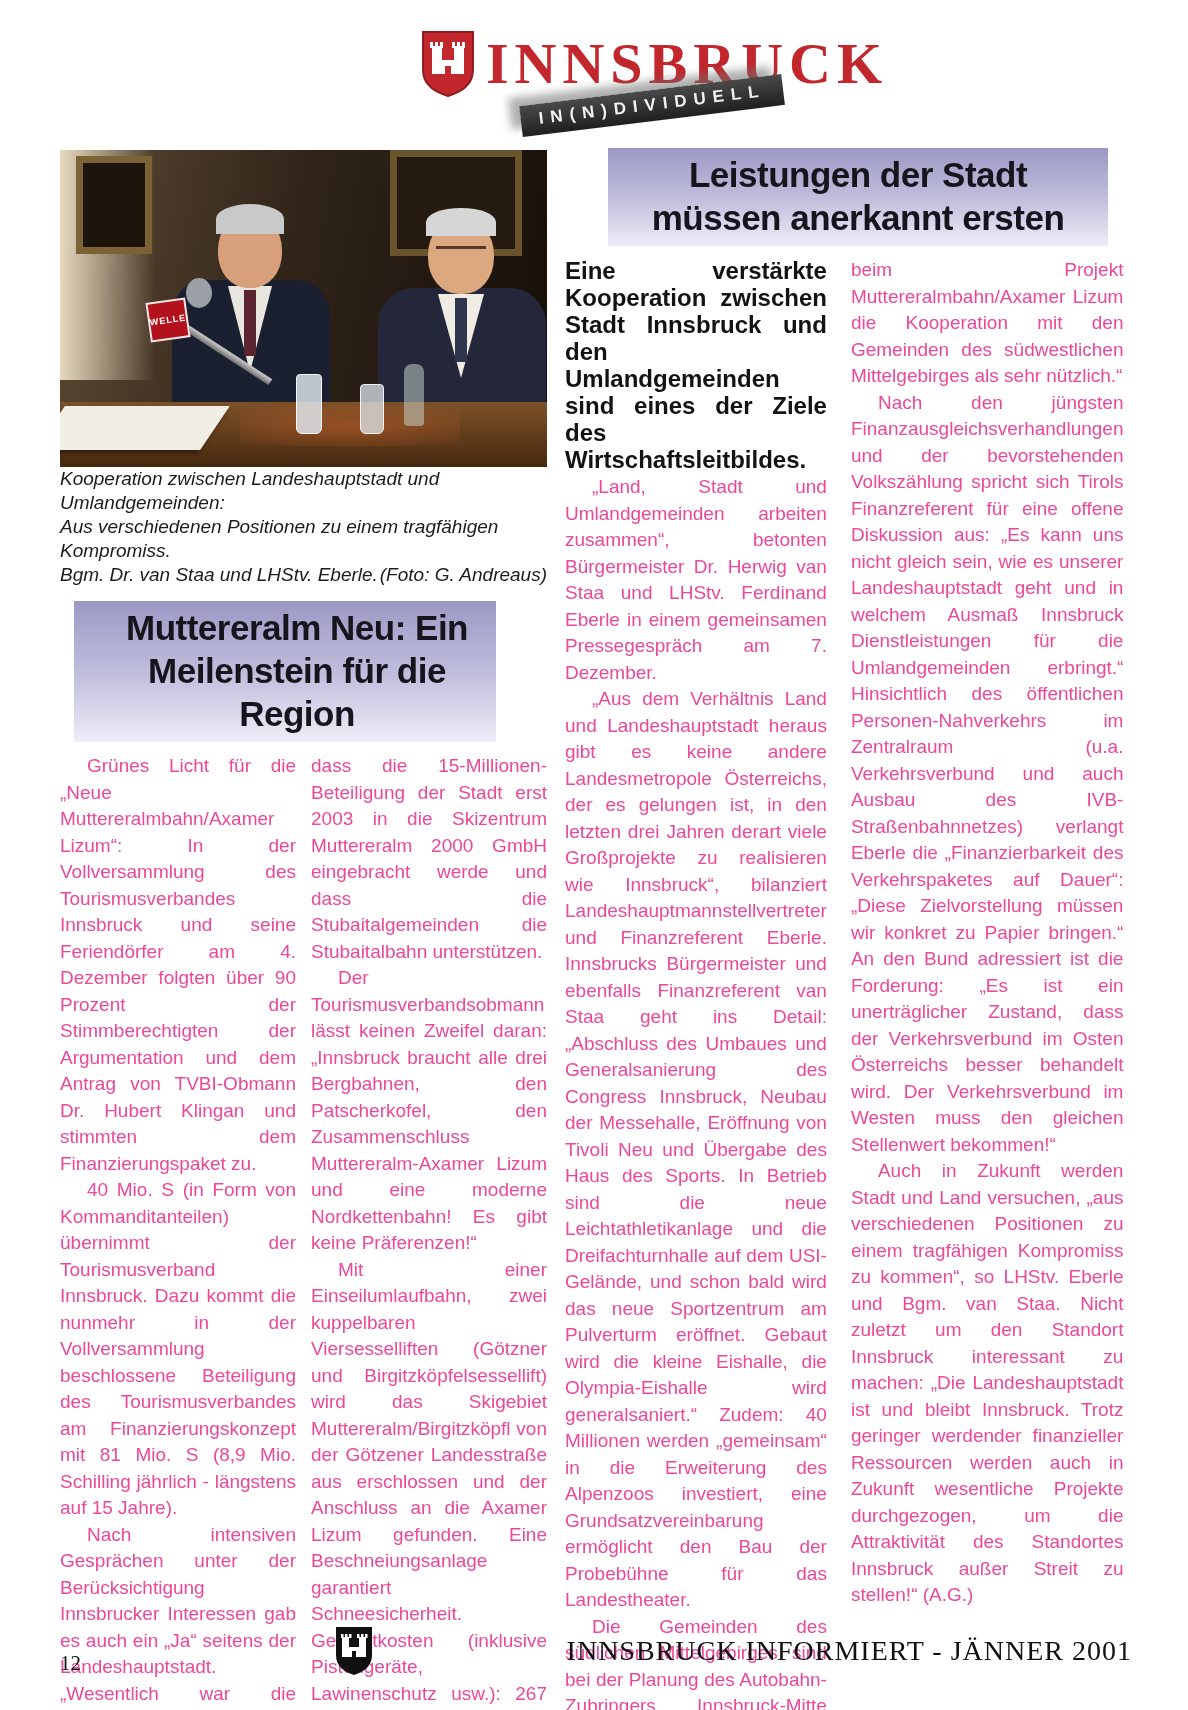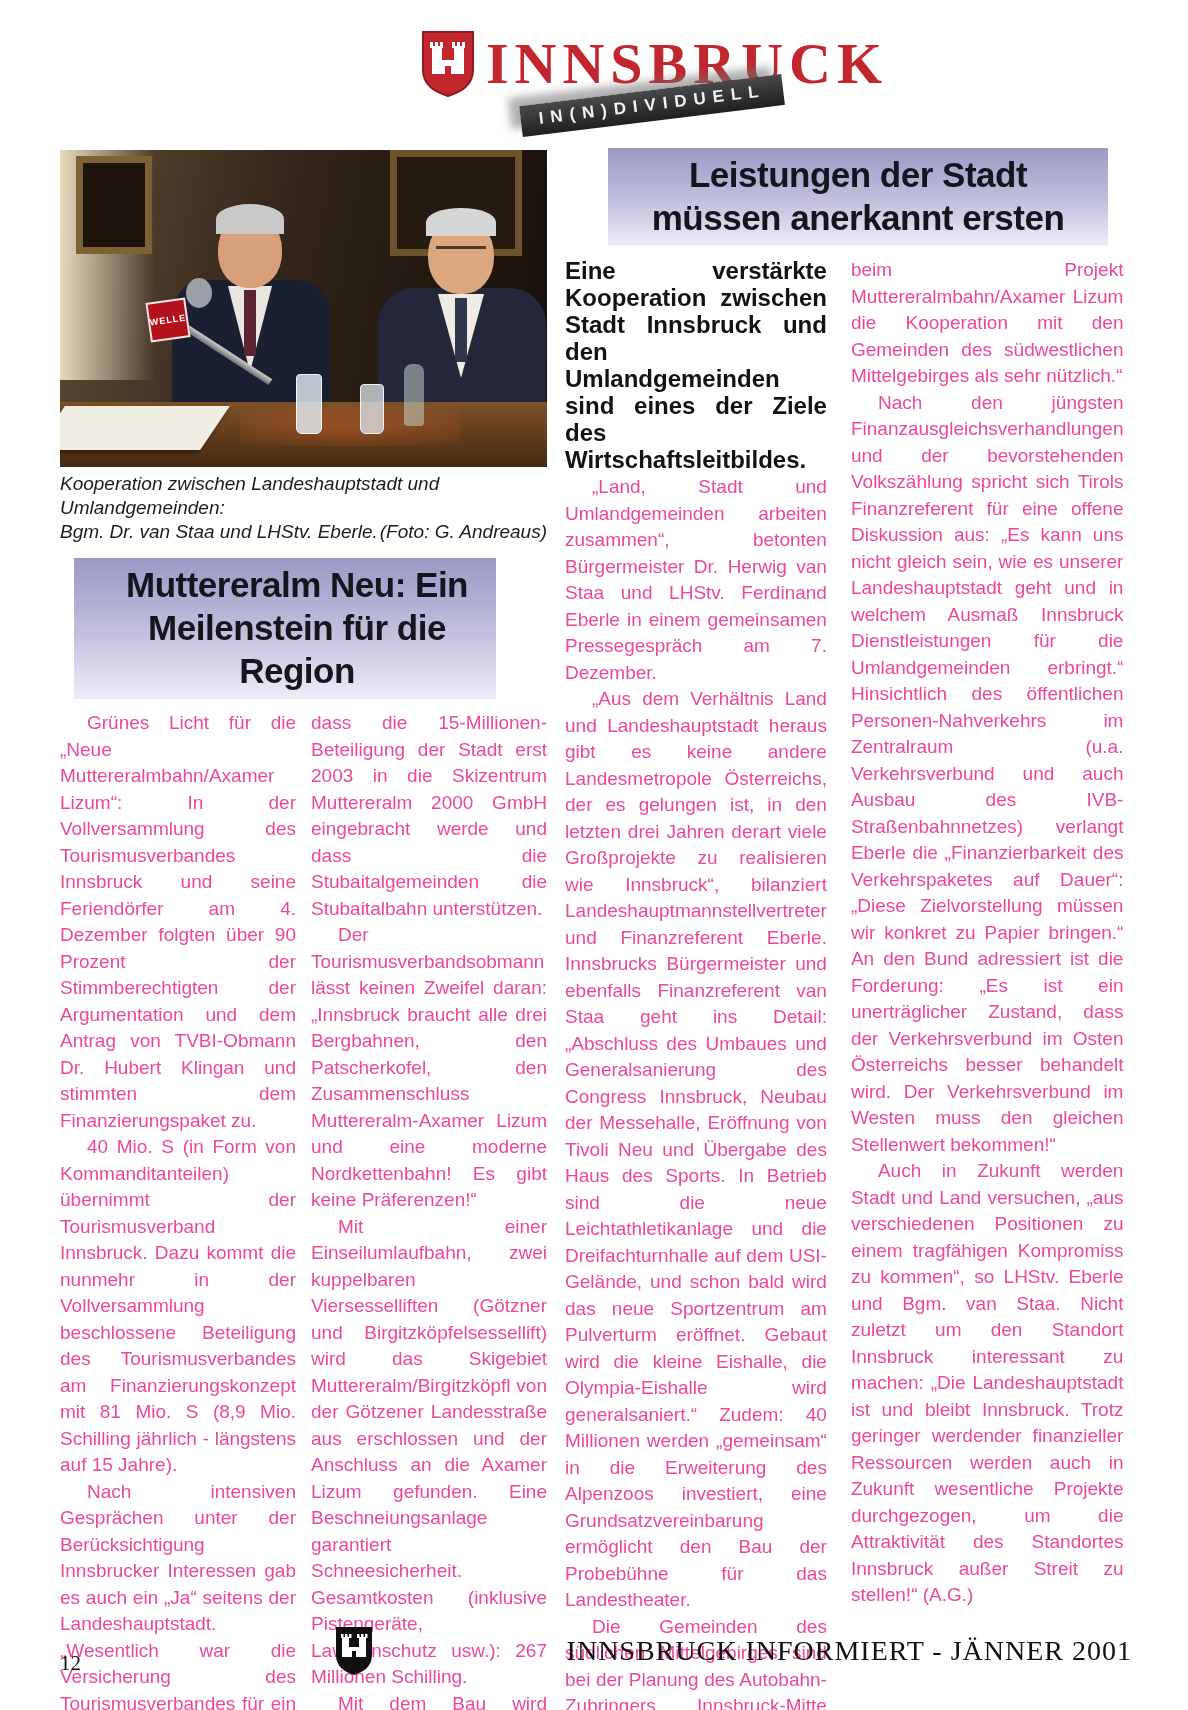--- a/index.html
+++ b/index.html
@@ -56,21 +56,21 @@
   .ph-mic-rod { left:100px; top:196px; width:120px; height:7px; background:linear-gradient(180deg,#cfcfcf,#6f6f6f); transform:rotate(33deg); }
   .ph-mic-cube { left:88px; top:150px; width:40px; height:40px; background:#b3121c; border:2px solid #e8e8e8;
     color:#fff; font-size:9px; font-weight:bold; letter-spacing:1px;
     display:flex; align-items:center; justify-content:center; transform:rotate(-8deg); }
   .ph-mic-head { left:126px; top:128px; width:26px; height:30px; background:#9aa0a6; border-radius:50%; }
   .ph-glass-1 { left:236px; top:224px; width:26px; height:60px; background:rgba(226,233,240,0.82); border-radius:4px 4px 6px 6px; border:1px solid #f5f8fb; }
   .ph-glass-2 { left:300px; top:234px; width:24px; height:50px; background:rgba(222,229,236,0.75); border-radius:4px 4px 6px 6px; border:1px solid #eef2f6; }
   .ph-bottle { left:344px; top:214px; width:20px; height:62px; background:rgba(196,208,198,0.55); border-radius:8px 8px 4px 4px; }
 
   
-  .caption { margin-top:5px; font-style:italic; font-size:19px; line-height:24px; color:#1c1c1e; }
+  .caption { font-style:italic; font-size:19px; line-height:24px; color:#1c1c1e; }
   .cap-row { display:flex; justify-content:space-between; }
 
   
   .headline {
     background:linear-gradient(180deg,#9b99c4 0%,#c3c1de 55%,#eeedf7 100%);
     text-align:center; font-weight:bold; color:#15151d;
     font-size:35px; line-height:43px; padding:5px 0 7px 0;
     letter-spacing:-0.5px;
   }
   .headline-left { margin:14px 0 0 14px; width:422px;padding-left:24px; }
@@ -154,20 +154,21 @@
       <div class="ph-mic-rod"></div>
       <div class="ph-mic-head"></div>
       <div class="ph-mic-cube">WELLE</div>
       <div class="ph-glass-1"></div>
       <div class="ph-glass-2"></div>
       <div class="ph-bottle"></div>
     </div>
 
     <div class="caption">
       <div>Kooperation zwischen Landeshauptstadt und Umlandgemeinden:</div>
+      <div>Aus verschiedenen Positionen zu einem tragfähigen Kompromiss.</div>
       <div class="cap-row">
         <span>Bgm. Dr. van Staa und LHStv. Eberle.</span>
         <span>(Foto: G. Andreaus)</span>
       </div>
     </div>
 
     <h1 class="headline headline-left">
       <div>Muttereralm Neu: Ein</div>
       <div>Meilenstein für die Region</div>
     </h1>

